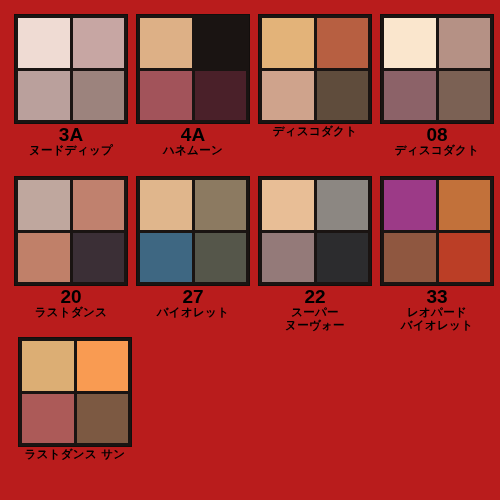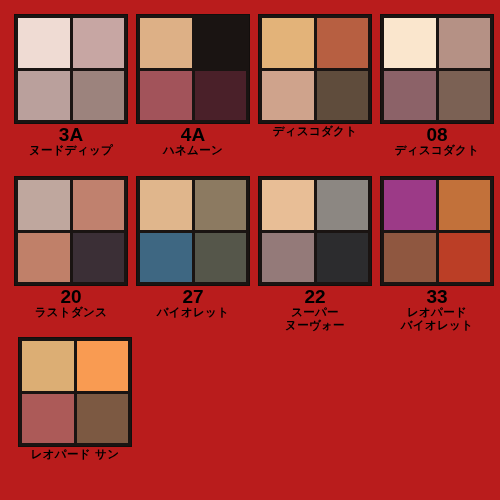--- a/index.html
+++ b/index.html
@@ -186,18 +186,18 @@
     </div>
   <div id="row3" class="palette-row">
       <div class="palette">
         <div class="quad" style="background: rgb(26, 20, 18);">
           <div class="swatch" style="background: rgb(220, 174, 116);"></div>
           <div class="swatch" style="background: rgb(249, 155, 82);"></div>
           <div class="swatch" style="background: rgb(172, 90, 88);"></div>
           <div class="swatch" style="background: rgb(124, 89, 66);"></div>
         </div>
         <div class="caption">
-          <div class="name">レオパード サン</div>
+          <div class="name">ラストダンス サン</div>
         </div>
       </div>
     </div>
 
 </div>
 
 </body></html>

